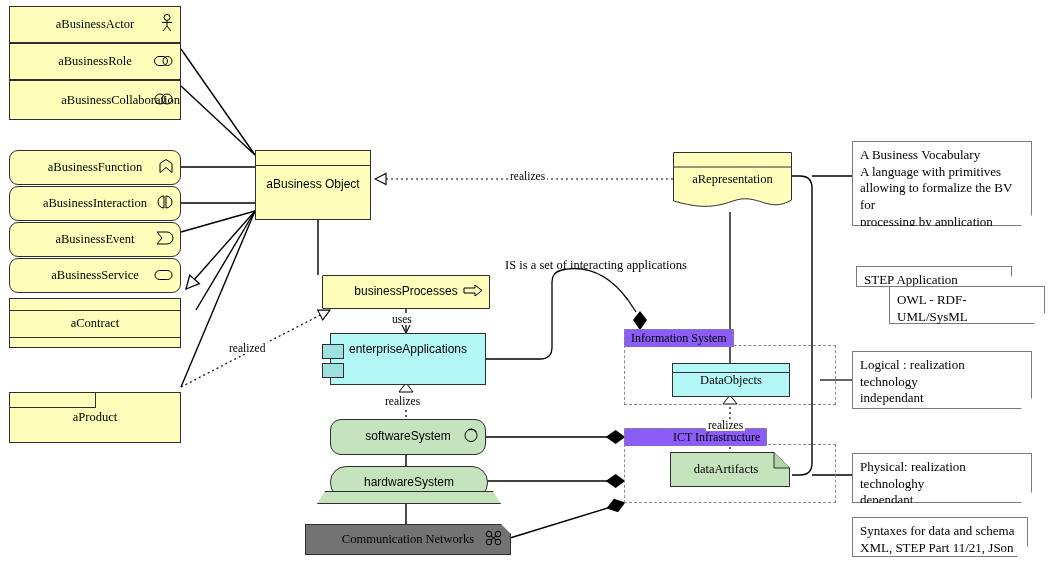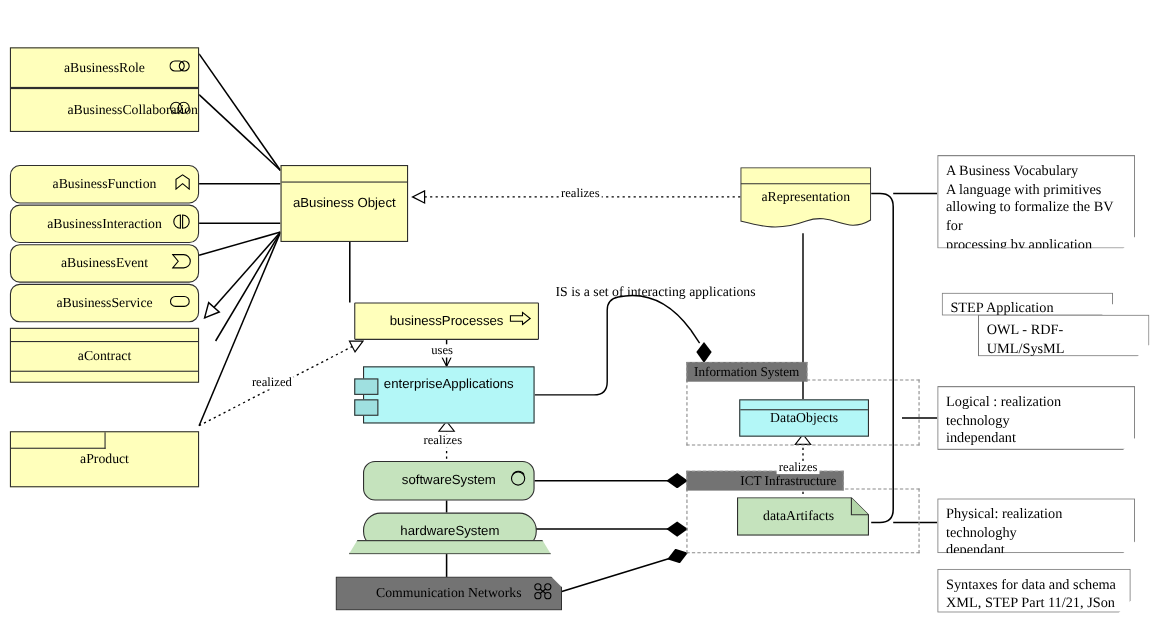--- a/index.html
+++ b/index.html
@@ -14,21 +14,21 @@
   .cyan{background:#b3f7f7;}
   .green{background:#c5e3bd;}
   .topbar{position:absolute;left:0;right:0;top:0;height:14px;border-bottom:1px solid #2f2f2f;}
   .midbar{position:absolute;left:0;right:0;border-top:1px solid #2f2f2f;}
   .ic{position:absolute;right:6px;top:50%;transform:translateY(-50%);}
   .note{position:absolute;box-sizing:border-box;background:#fff;border:1px solid #7a7a7a;
         font-size:13px;line-height:1.28;padding:5px 7px;color:#000;white-space:pre-line;}
   .notecut{clip-path:polygon(0 0,100% 0,100% calc(100% - 11px),calc(100% - 11px) 100%,0 100%);}
   .pkg{position:absolute;box-sizing:border-box;border:1px dashed #8a8a8a;background:transparent;}
   .pkgtab{position:absolute;box-sizing:border-box;border:1px dashed #8a8a8a;border-bottom:none;
-          background:#737373;font-size:12px;padding:1px 6px;white-space:nowrap;}
+          background:#8b5cf6;font-size:12px;padding:1px 6px;white-space:nowrap;}
   .edgelbl{position:absolute;font-size:11.5px;color:#000;white-space:nowrap;background:#fff;padding:0 2px;}
   .freelbl{position:absolute;font-size:12.5px;color:#000;white-space:nowrap;}
   .comp-tab{position:absolute;left:-9px;width:20px;height:13px;background:#9fe0e0;border:1px solid #2f2f2f;}
 </style>
 </head>
 <body>
 
 <div id="stage">
 
   <svg id="wires">
@@ -86,20 +86,32 @@
     <path d="M792 176 L800 176 Q812 176 812 188 L812 463 Q812 475 800 475 L792 475" stroke="#000" stroke-width="1.4" fill="none"></path>
     <line x1="812" y1="176" x2="852" y2="176" stroke="#000" stroke-width="1.4"></line>
     <line x1="812" y1="475" x2="852" y2="475" stroke="#000" stroke-width="1.4"></line>
     <line x1="820" y1="380" x2="852" y2="380" stroke="#000" stroke-width="1.2"></line>
 
     <line x1="486" y1="437" x2="624" y2="437" stroke="#000" stroke-width="1.4" marker-end="url(#diamond)"></line>
     <line x1="486" y1="481" x2="624" y2="481" stroke="#000" stroke-width="1.4" marker-end="url(#diamond)"></line>
     <line x1="510" y1="538" x2="624" y2="503" stroke="#000" stroke-width="1.4" marker-end="url(#diamond)"></line>
   </svg>
 
+  <div class="node yellow" style="left:9px;top:6px;width:172px;height:37px;">
+    <span class="lbl">aBusinessActor</span>
+    <span class="ic">
+      <svg width="14" height="18" viewBox="0 0 14 18">
+          <circle cx="7" cy="3.4" r="3" fill="none" stroke="#000"></circle>
+          <line x1="7" y1="6.6" x2="7" y2="12" stroke="#000"></line>
+          <line x1="2" y1="8.4" x2="12" y2="8.4" stroke="#000"></line>
+          <line x1="7" y1="12" x2="3" y2="17" stroke="#000"></line>
+          <line x1="7" y1="12" x2="11" y2="17" stroke="#000"></line>
+        </svg>
+    </span>
+  </div>
   <div class="node yellow" style="left:9px;top:43px;width:172px;height:37px;">
     <span class="lbl">aBusinessRole</span>
     <span class="ic">
       <svg width="20" height="12" viewBox="0 0 20 12">
           <rect x="0.5" y="1.5" width="13" height="9" rx="4.5" fill="none" stroke="#000"></rect>
           <circle cx="13.5" cy="6" r="4.5" fill="none" stroke="#000"></circle>
         </svg>
     </span>
   </div>
   <div class="node yellow" style="left:9px;top:80px;width:172px;height:40px;justify-content:flex-end;">

